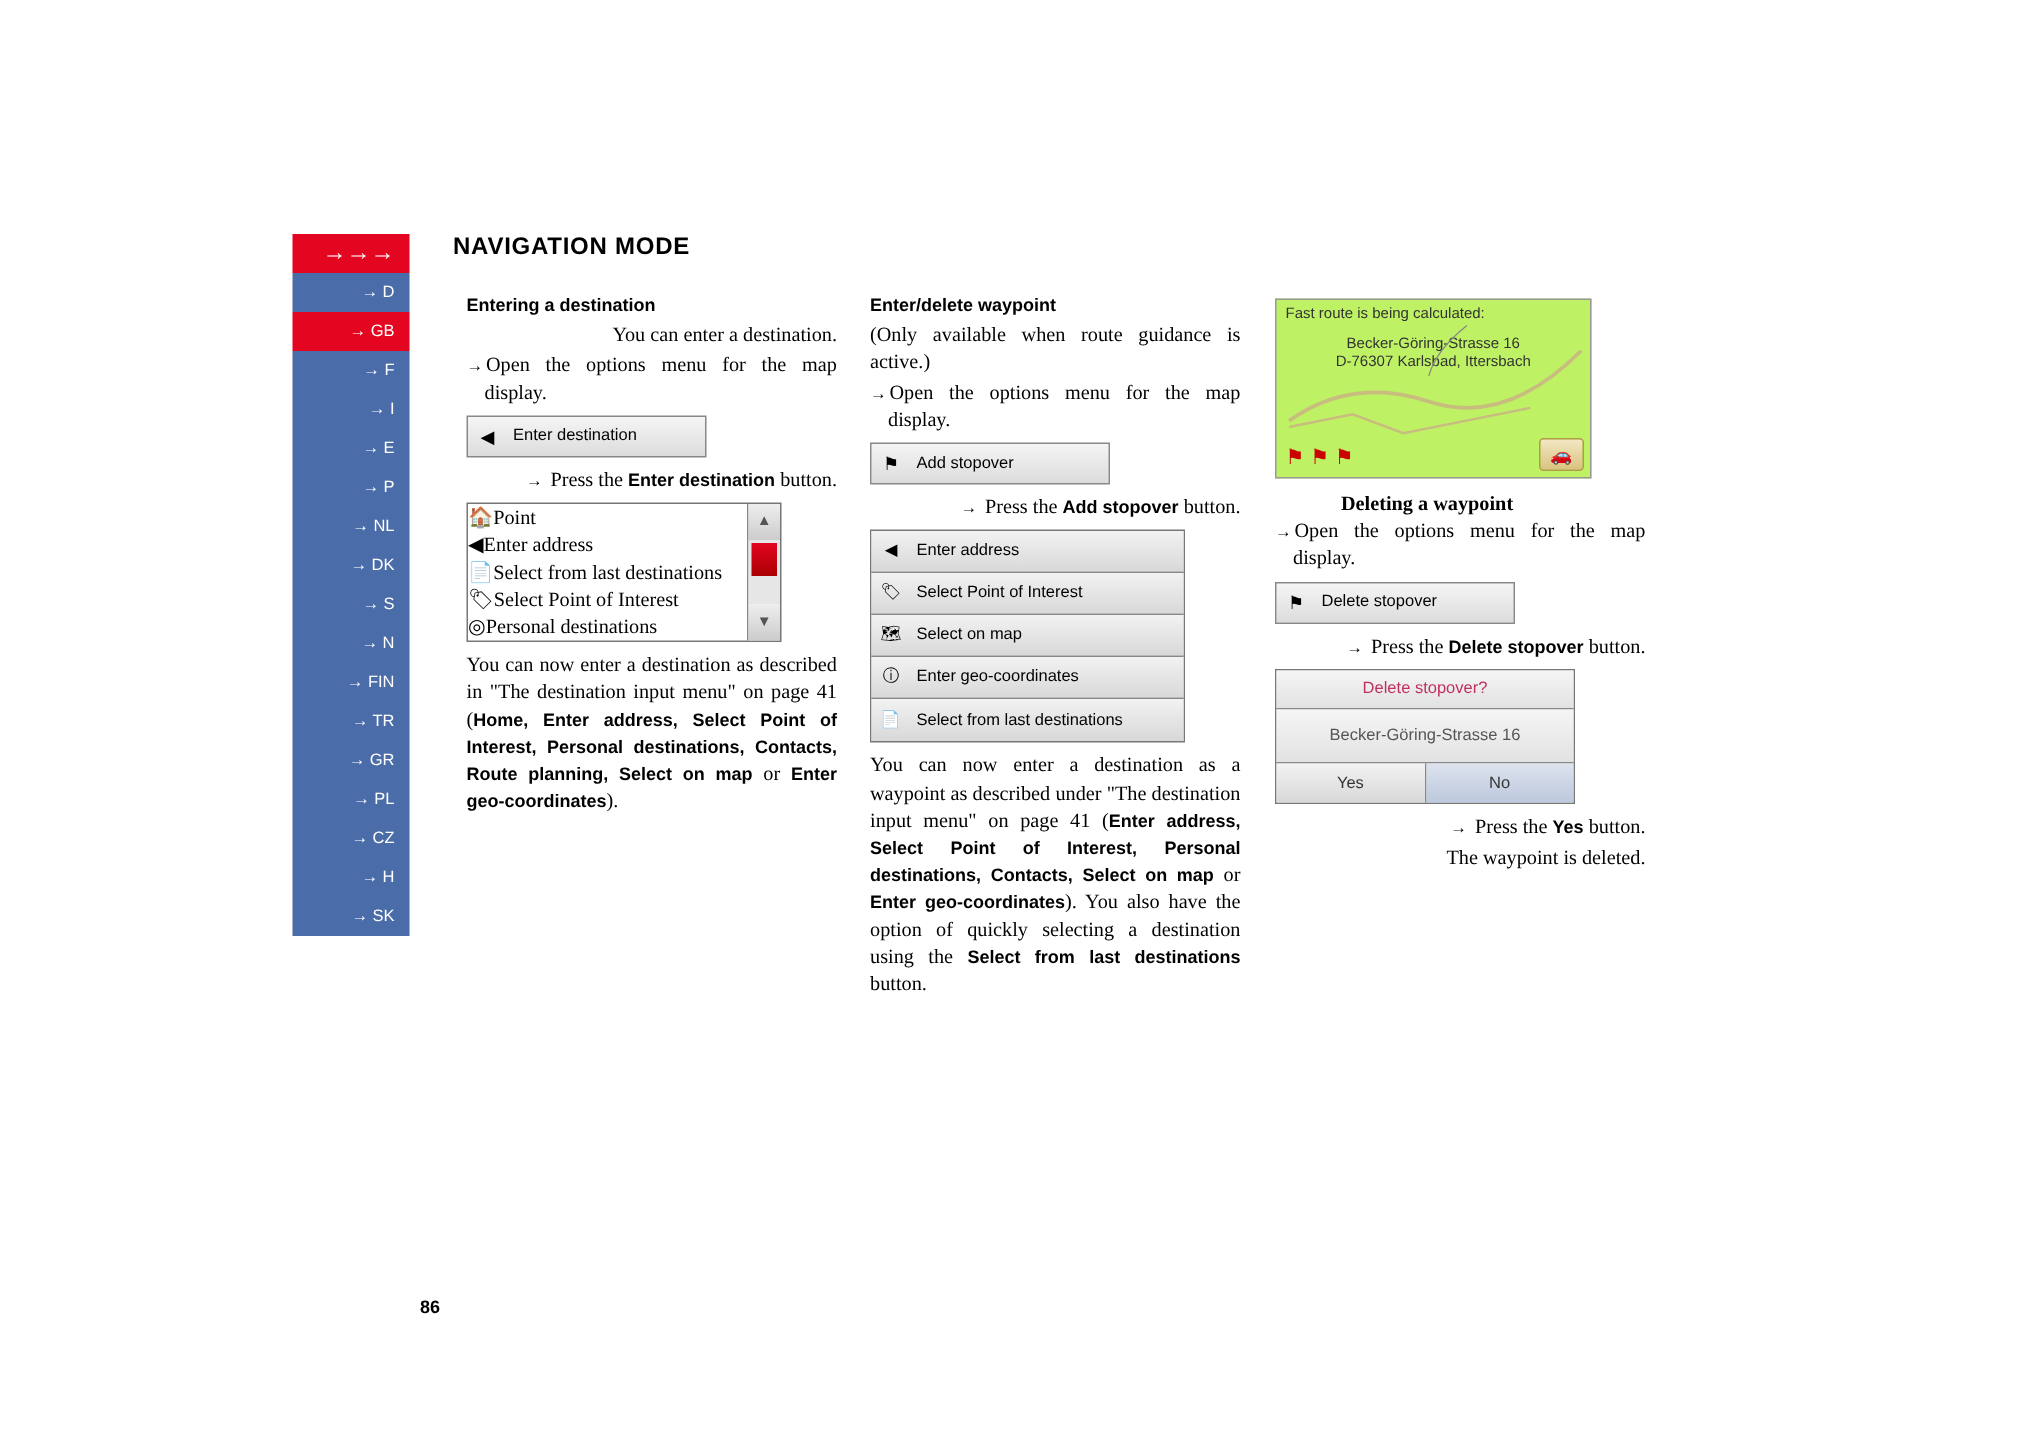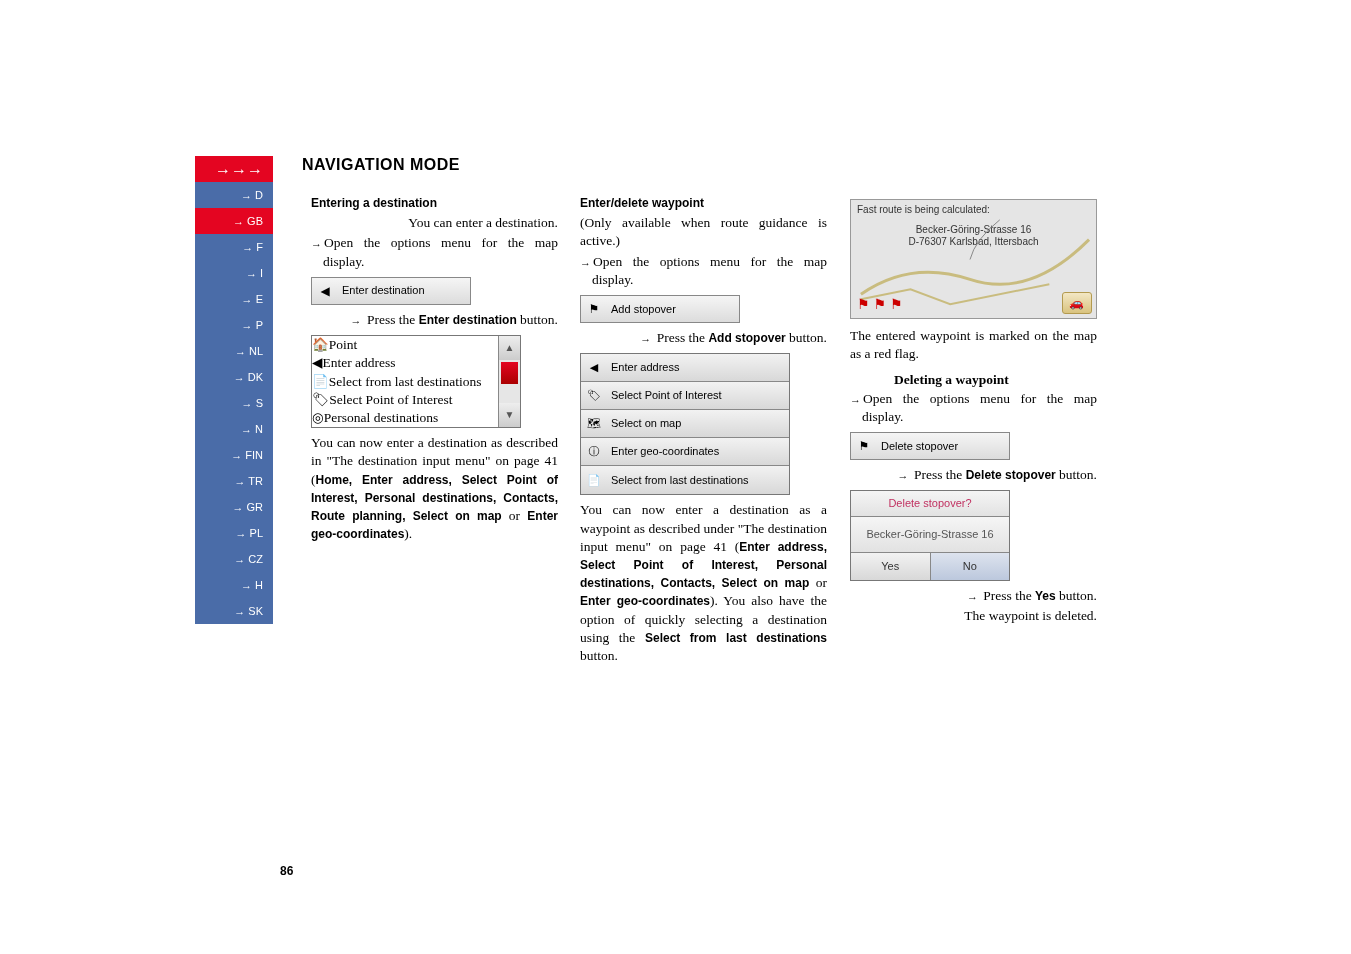--- a/index.html
+++ b/index.html
@@ -143,23 +143,23 @@
   background: #e6e6e6;
   position: relative;
 }
 .menu-list-scroll .scroll-col .thumb {
   position: absolute;
   left: 2px; right: 2px; top: 2px;
   height: 22px;
   background: linear-gradient(#e40521,#a00);
 }
 .map-box {
-  width: 247px;
+  width: 211px;
   height: 120px;
-  background: #e5e5e5;
+  background: #bef264;
   border: 1px solid #999;
   position: relative;
   margin: 4px 0 8px 0;
   font-family: Tahoma, Arial, sans-serif;
 }
 .map-box .hdr {
   font-size: 10px;
   color: #333;
   padding: 3px 6px;
 }
@@ -192,21 +192,21 @@
   color: #c00;
 }
 .deleting-head {
   font-family: Georgia, serif;
   font-weight: bold;
   font-size: 13.5px;
   margin-top: 8px;
   margin-left: 44px;
 }
 .dialog-box {
-  width: 160px;
+  width: 200px;
   border: 1px solid #777;
   margin: 6px 0;
   font-family: Tahoma, Arial, sans-serif;
 }
 .dialog-box .hdr {
   background: linear-gradient(#f5f5f5,#e2e2e2);
   color: #c03060;
   font-size: 11px;
   text-align: center;
   padding: 5px;
@@ -355,21 +355,20 @@
     </div>
     <svg class="roads" viewBox="0 0 247 120">
       <path d="M10 95 Q60 60 120 80 T240 40" stroke="#c9bc7f" stroke-width="3" fill="none"></path>
       <path d="M10 100 L60 90 L100 105 L200 85" stroke="#c9bc7f" stroke-width="2" fill="none"></path>
       <path d="M150 20 Q125 40 120 60" stroke="#888" stroke-width="1" fill="none"></path>
     </svg>
     <div class="flags">⚑ ⚑ ⚑</div>
     <div class="carbtn">🚗</div>
   </div>
 
-  <div class="body-text body-text-serif justify">The entered waypoint is marked on the map as a red flag.</div>
 
   <div class="deleting-head">Deleting a waypoint</div>
   <div class="body-text body-text-serif arrow-line justify">Open the options menu for the map display.</div>
 
   <div class="ui-button-row">
     <span class="mini-icon">⚑</span>
     <span>Delete stopover</span>
   </div>
 
   <div class="body-text body-text-serif arrow-line">

